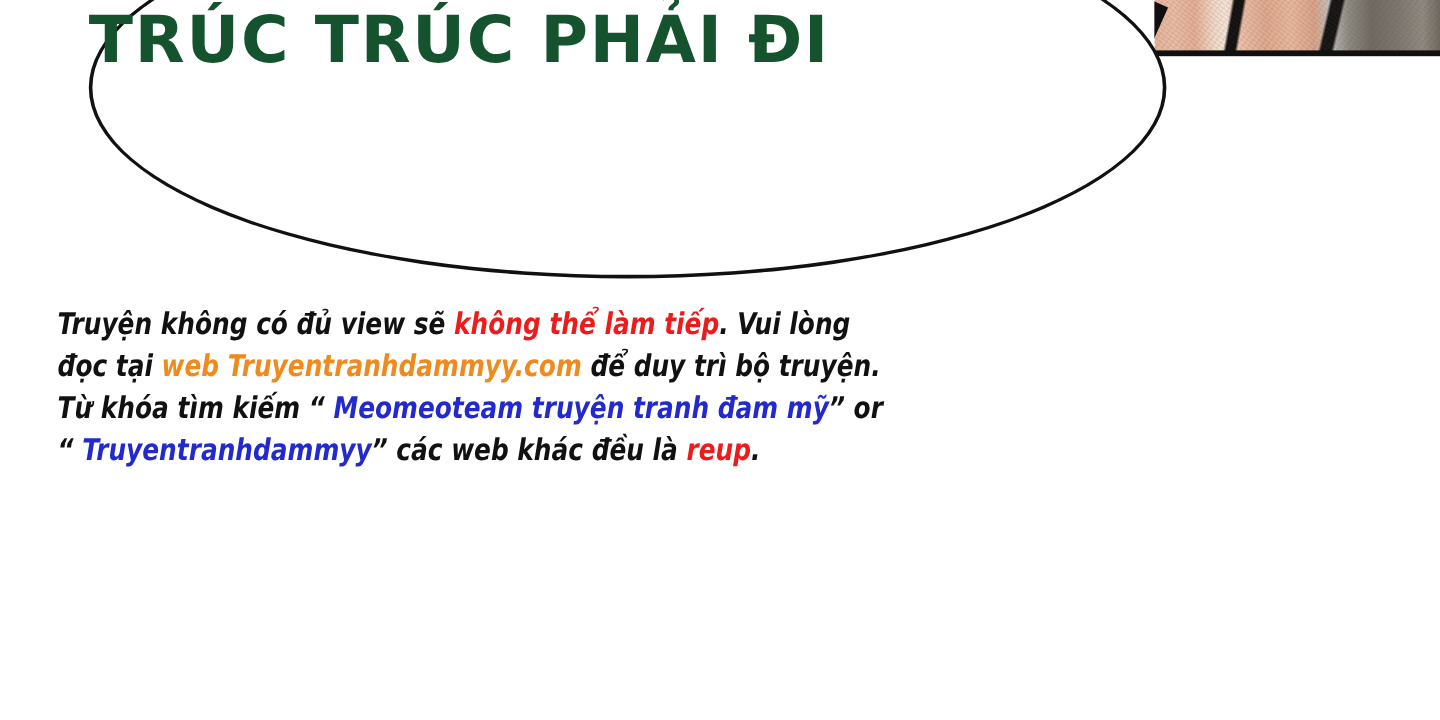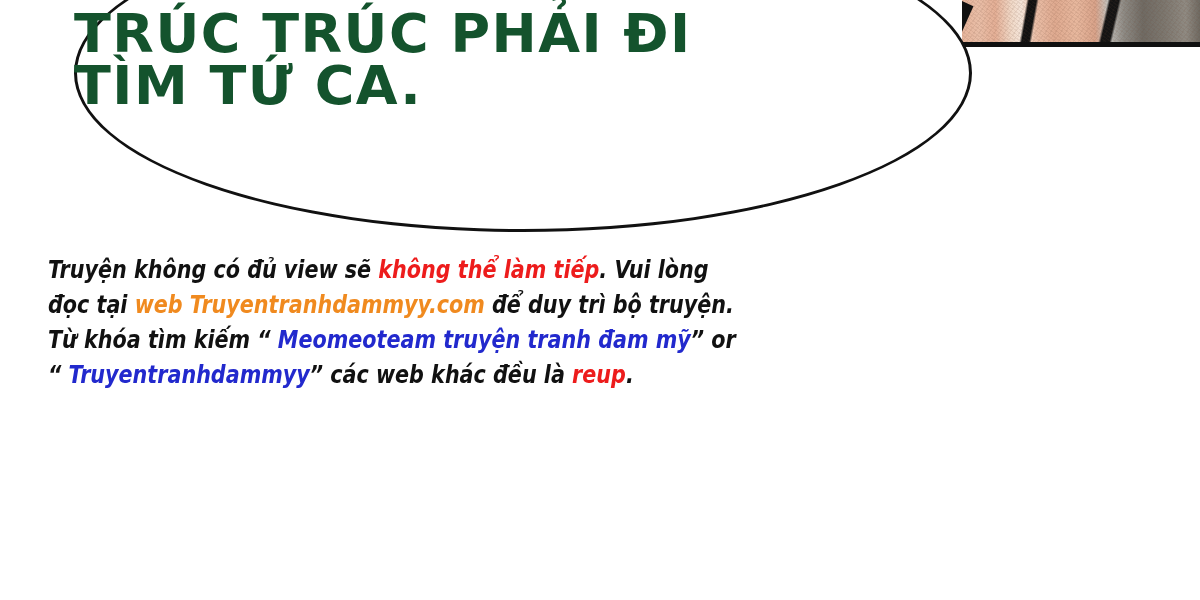--- a/index.html
+++ b/index.html
@@ -156,21 +156,20 @@
     <div id="panel-art">
       <div id="panel-grain"></div>
     </div>
     <div id="panel-left-edge"></div>
     <div id="panel-bottom-border"></div>
   </div>
 
   <div id="speech-bubble"></div>
   <div id="bubble-text">
     <span class="bubble-line">TRÚC TRÚC PHẢI ĐI</span>
-    <span class="bubble-line">TÌM TỨ CA.</span>
   </div>
 
   <div id="notice">
 
     <span class="notice-line">
       <span class="c-black">Truyện không có đủ view sẽ </span><span class="c-red">không thể làm tiếp</span><span class="c-black">. Vui lòng</span>
     </span>
 
     <span class="notice-line">
       <span class="c-black">đọc tại </span><span class="c-orange">web Truyentranhdammyy.com</span><span class="c-black"> để duy trì bộ truyện.</span>

